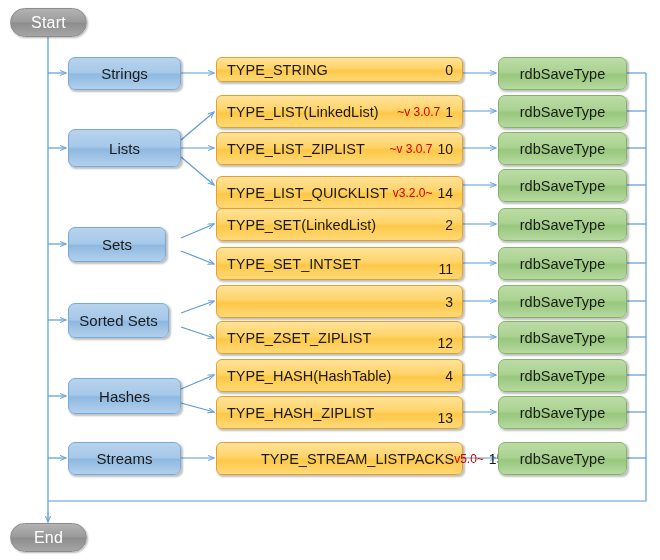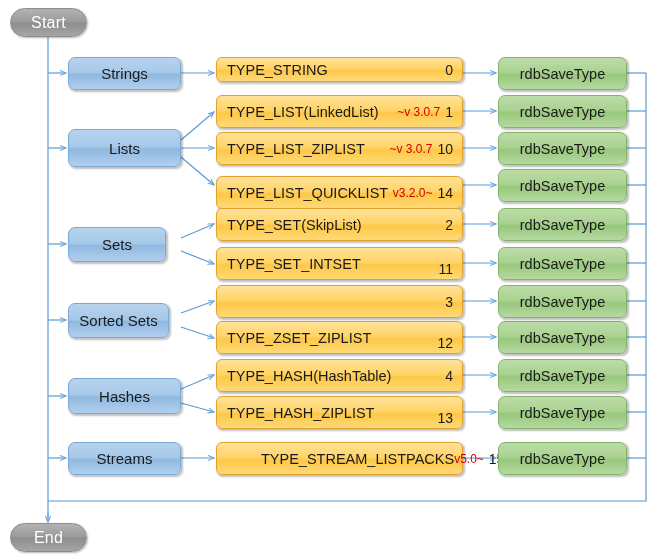--- a/index.html
+++ b/index.html
@@ -197,21 +197,21 @@
         <span class="tver">~v 3.0.7</span>
         <span class="tnum">10</span>
       </div>
       <div class="typ" style="left: 216px; top: 169px; width: 247px; height: 33px; margin-top: 7px;">
         <span class="tname">TYPE_LIST_QUICKLIST</span>
         <span class="spacer"></span>
         <span class="tver">v3.2.0~</span>
         <span class="tnum">14</span>
       </div>
       <div class="typ" style="left: 216px; top: 208px; width: 247px; height: 33px;">
-        <span class="tname">TYPE_SET(SkipList)</span>
+        <span class="tname">TYPE_SET(LinkedList)</span>
         <span class="spacer"></span>
         <span class="tnum">2</span>
       </div>
       <div class="typ lownum" style="left: 216px; top: 247px; width: 247px; height: 33px;">
         <span class="tname">TYPE_SET_INTSET</span>
         <span class="spacer"></span>
         <span class="tnum">11</span>
       </div>
       <div class="typ" style="left: 216px; top: 285px; width: 247px; height: 33px;">
         <span class="spacer"></span>

